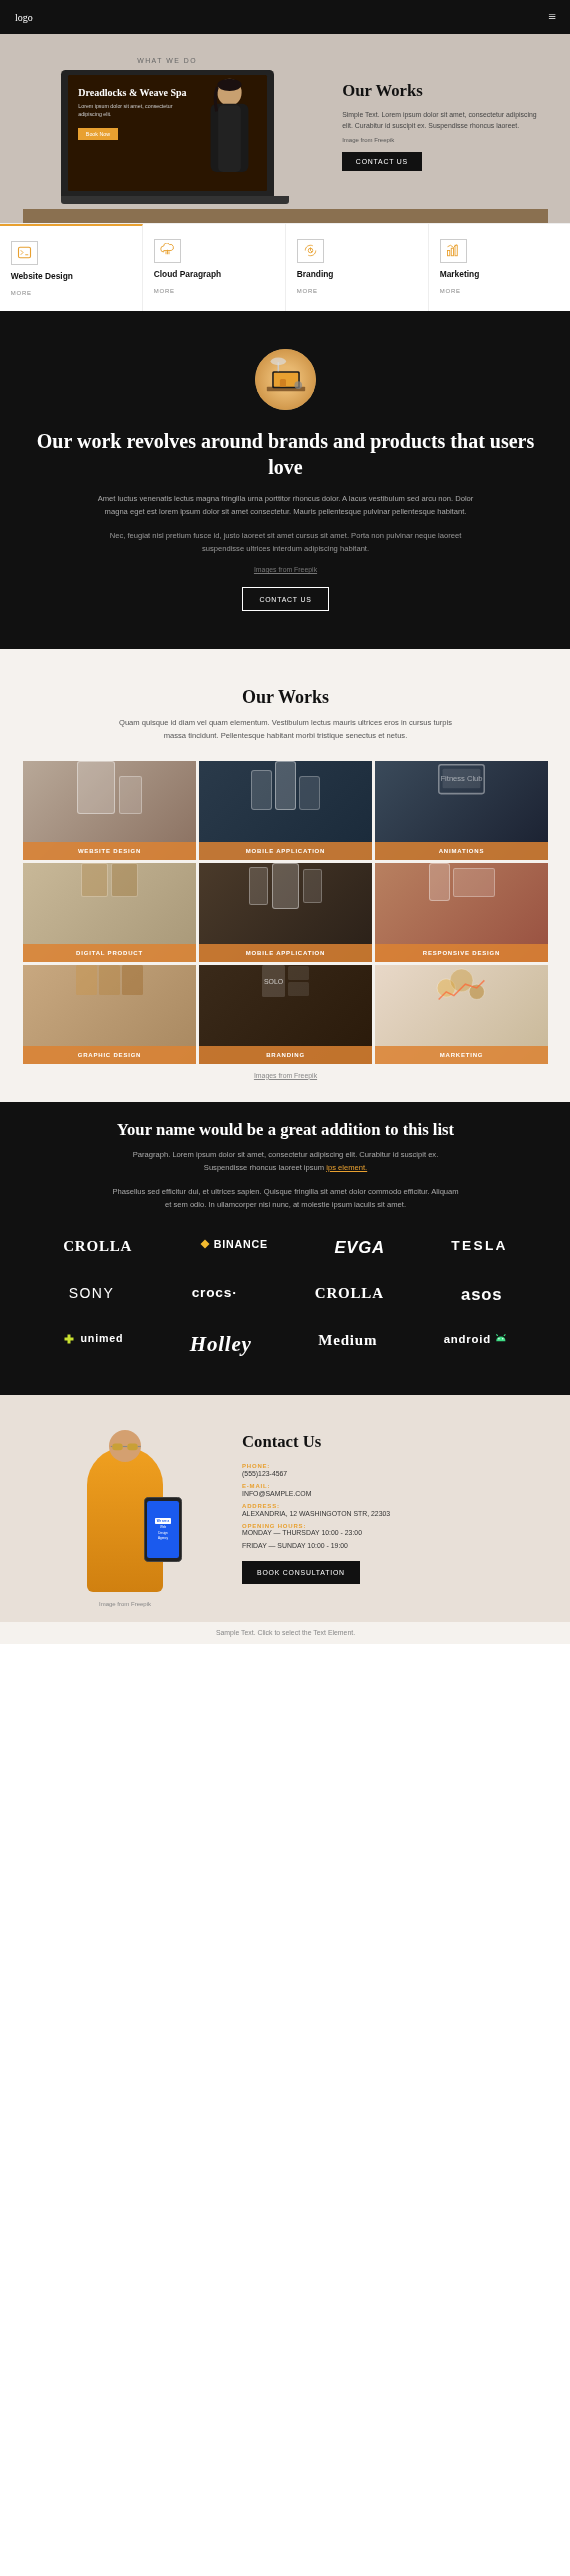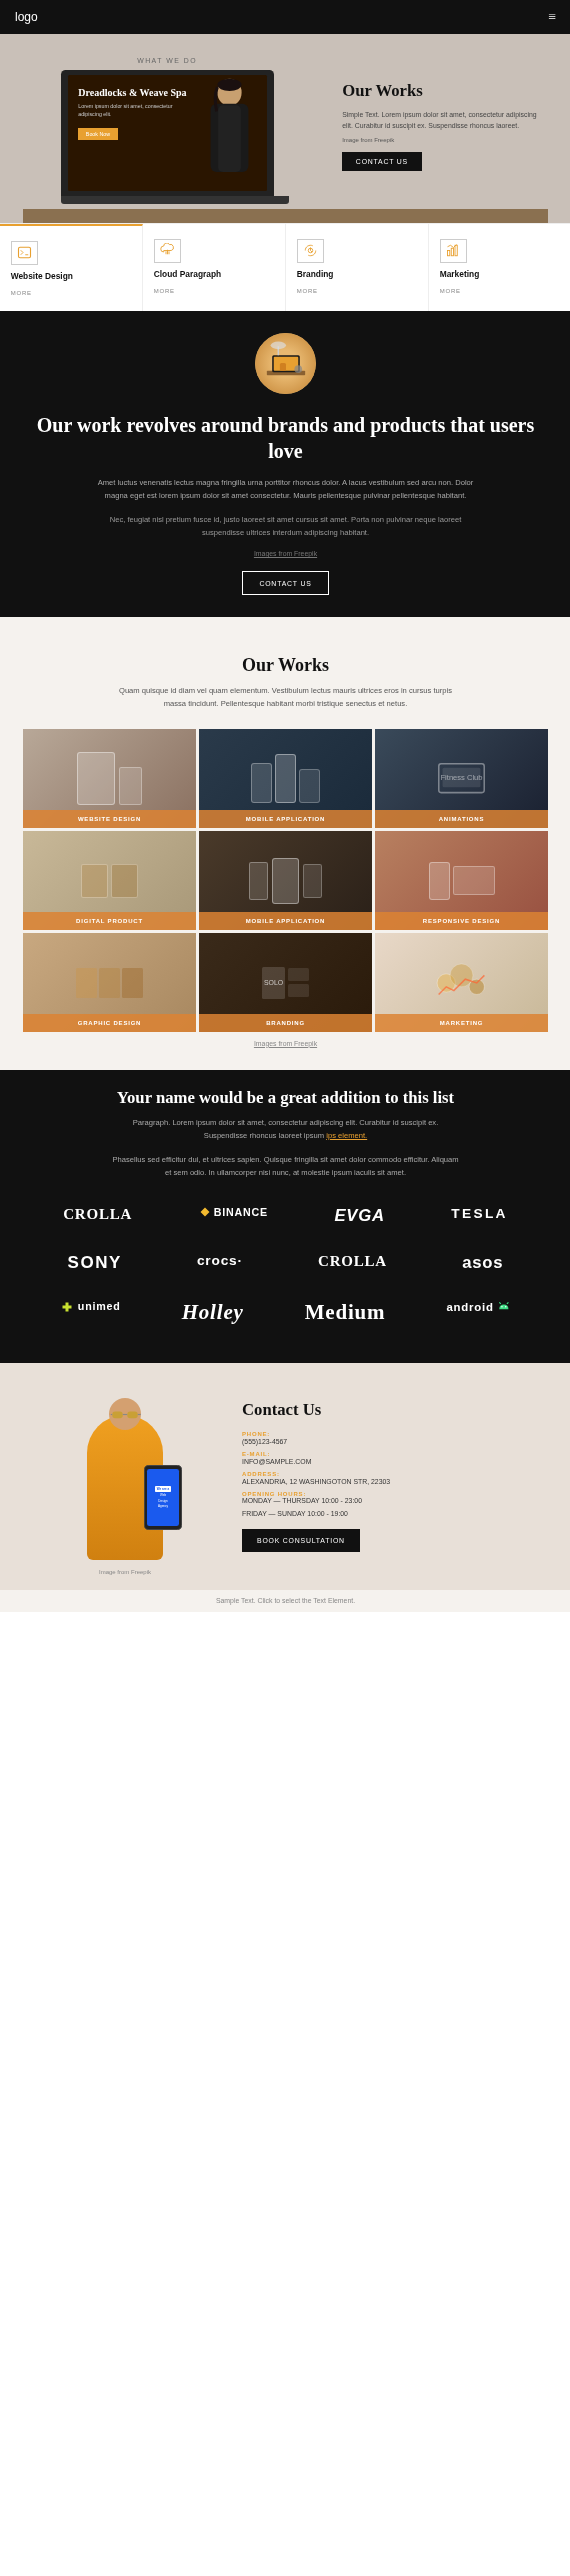--- a/index.html
+++ b/index.html
@@ -7,21 +7,21 @@
 
     
     nav {
       background: #111;
       display: flex;
       justify-content: space-between;
       align-items: center;
       padding: 9px 15px;
       position: sticky; top: 0; z-index: 100;
     }
-    .nav-logo { color: #fff; font-size: 12px; font-family: Liberation Sans, sans-serif; }
+    .nav-logo { color: #fff; font-size: 10px; font-family: Liberation Serif, serif; }
     .nav-menu-icon { color: #fff; font-size: 13.7px; cursor: pointer; }
 
     
     .services-row {
       background: #fff;
       display: flex;
       padding: 0;
       border-top: 1.5px solid #eee;
     }
     .service-card {
@@ -42,21 +42,21 @@
       font-size: 6px;
       color: #888;
       font-family: sans-serif;
       text-decoration: none;
       letter-spacing: 0.8px;
     }
 
     
     .brands-section {
       background: #111;
-      padding: 22px 30px;
+      padding: 38px 30px;
       text-align: center;
     }
     .brands-circle-img {
       width: 61px; height: 61px;
       border-radius: 50%;
       background: #c8a060;
       margin: 0 auto 18px auto;
       display: flex; align-items: center; justify-content: center;
       overflow: hidden;
     }
@@ -283,21 +283,20 @@
     
     .service-card.highlight {
       border-top: 2.3px solid #e8a030;
     }
 
     
     .port-icon-overlay {
       display: flex;
       flex-direction: column;
       align-items: center;
-      justify-content: center;
       width: 100%;
       height: 100%;
       gap: 3px;
     }
 
     .client-row {
       display: flex;
       justify-content: space-around;
       align-items: flex-start;
       margin-bottom: 12px;
@@ -661,21 +660,21 @@
     <div class="client-logo">
       <span class="client-name" style="font-size:16.7px; font-style:italic; font-weight:900;">EVGA</span>
     </div>
     <div class="client-logo">
       <span class="client-name" style="font-size:13.7px; letter-spacing:2.3px;">TESLA</span>
     </div>
   </div>
 
   <div class="client-row">
     <div class="client-logo">
-      <span class="client-name" style="font-size:17px; font-weight:700; letter-spacing:1.5px;">SONY</span>
+      <span class="client-name" style="font-size:14px; font-weight:400; letter-spacing:1.5px;">SONY</span>
     </div>
     <div class="client-logo">
       <span class="client-name" style="font-size:13.7px; font-family:Arial,sans-serif; font-weight:bold;">crocs·</span>
     </div>
     <div class="client-logo">
       <span class="client-name" style="font-family:Georgia,serif; font-size:15px; font-weight:bold;">CROLLA</span>
     </div>
     <div class="client-logo">
       <span class="client-name" style="font-size:16.7px; font-family:Arial,sans-serif; letter-spacing:0.8px;">asos</span>
     </div>
@@ -688,21 +687,21 @@
           <rect x="6" y="2" width="4" height="12" fill="#c8e030"></rect>
           <rect x="2" y="6" width="12" height="4" fill="#c8e030"></rect>
         </svg>
         <span style="color:#fff;">unimed</span>
       </span>
     </div>
     <div class="client-logo">
       <span class="client-name" style="font-size:21px; font-weight:900; font-family:Georgia,serif; font-style:italic;">Holley</span>
     </div>
     <div class="client-logo">
-      <span class="client-name" style="font-size:21px; font-family:Georgia,serif;">Medium</span>
+      <span class="client-name" style="font-size:15px; font-family:Georgia,serif;">Medium</span>
     </div>
     <div class="client-logo">
       <span class="client-name" style="font-size:11.4px; font-family:sans-serif; display:flex; align-items:center; gap:3px;">
         <span>android</span>
         <svg width="13.7" height="13.7" viewBox="0 0 18 18">
           <path d="M3 12 Q3 6 9 6 Q15 6 15 12" fill="#3ddc84"></path>
           <circle cx="6.5" cy="9" r="1" fill="#fff"></circle>
           <circle cx="11.5" cy="9" r="1" fill="#fff"></circle>
           <line x1="5" y1="5" x2="3" y2="3" stroke="#3ddc84" stroke-width="1.5"></line>
           <line x1="13" y1="5" x2="15" y2="3" stroke="#3ddc84" stroke-width="1.5"></line>

